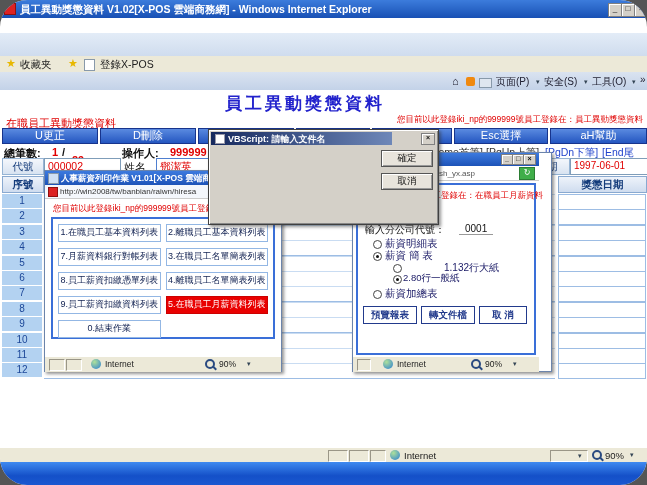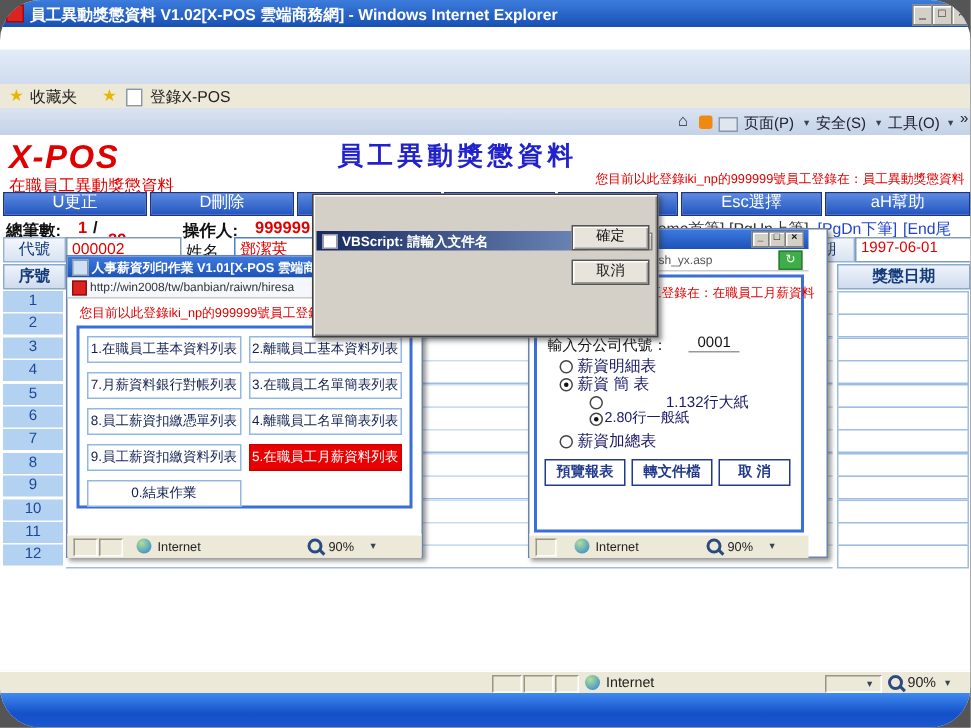--- a/index.html
+++ b/index.html
@@ -56,21 +56,21 @@
   .bluepanel{border:2px solid #3a6fd8;background:#fff;}
   #print-grid{display:grid;grid-template-columns:1fr 1fr;gap:6px 5px;padding:5px;}
   .mi{height:16px;border:1px solid #93b7e4;background:#fff;color:#102050;font-size:9px;line-height:15px;text-align:center;overflow:hidden;white-space:nowrap;}
   .mi-active{background:#e90000;color:#fff;border-color:#c00;}
   .radio{width:7px;height:7px;border:1px solid #444;border-radius:50%;background:#fff;}
   .radio-on:after{content:"";position:absolute;left:2px;top:2px;width:3px;height:3px;border-radius:50%;background:#111;}
   .rlbl{font-size:10.5px;color:#1a1a66;}
   .navy-btn{height:16px;background:#fff;border:1px solid #223a8c;color:#223a8c;font-size:9.5px;font-weight:bold;text-align:center;line-height:15px;}
   
   #vbs{left:208px;top:129px;width:229px;height:94px;background:#d4d0c8;border:1px solid #404040;box-shadow:inset 1px 1px #fff,inset -1px -1px #888,2px 2px 3px rgba(50,50,50,.5);}
-  #vbs-title{left:2px;top:2px;width:181px;height:13px;background:linear-gradient(90deg,#16295e,#6e87b8);color:#fff;font-size:9px;font-weight:bold;margin-top:22px;}
+  #vbs-title{left:2px;top:2px;width:181px;height:13px;background:linear-gradient(90deg,#16295e,#6e87b8);color:#fff;font-size:9px;font-weight:bold;}
   .dlg-btn{width:50px;height:15px;background:#e8e4dc;border:1px solid #555;box-shadow:inset 1px 1px #fff,inset -1px -1px #999;font-size:9.5px;color:#111;text-align:center;line-height:13px;}
   #vbs-input{left:6px;top:72px;width:214px;height:14px;background:#fff;border:1px solid #7a7a7a;font-size:9px;line-height:13px;}
   .sel{background:#0b2e8c;color:#fff;padding:0 1px;}
   
   #taskbar{left:0;top:462px;width:647px;height:23px;background:linear-gradient(180deg,#3f8af0,#1450c8 60%,#1a57d0);}
 </style>
 </head>
 <body>
 
 <div id="screen">
@@ -123,21 +123,20 @@
     <span class="a cmd" style="left:496px;top:3px;">页面(P)</span>
       <span class="a dd" style="left:536px;top:6px;">▾</span>
     <span class="a cmd" style="left:544px;top:3px;">安全(S)</span>
       <span class="a dd" style="left:584px;top:6px;">▾</span>
     <span class="a cmd" style="left:592px;top:3px;">工具(O)</span>
       <span class="a dd" style="left:632px;top:6px;">▾</span>
     <span class="a cmd" style="left:640px;top:2px;">»</span>
   </div>
 
   <div class="a" id="content">
-    <div class="a" id="logo">X-POS</div>
     <div class="a" id="page-title">員工異動獎懲資料</div>
     <div class="a" id="subtitle">在職員工異動獎懲資料</div>
     <div class="a nw" id="notice">您目前以此登錄iki_np的999999號員工登錄在：員工異動獎懲資料</div>
 
     <div class="a tb-btn nw" style="left:2px;width:94px;">U更正</div>
     <div class="a tb-btn nw" style="left:100px;width:94px;">D刪除</div>
     <div class="a tb-btn nw" style="left:198px;width:94px;">S 離職檔</div>
     <div class="a tb-btn" style="left:296px;width:72px;"></div>
     <div class="a tb-btn" style="left:372px;width:78px;"></div>
     <div class="a tb-btn nw" style="left:454px;width:92px;">Esc選擇</div>

